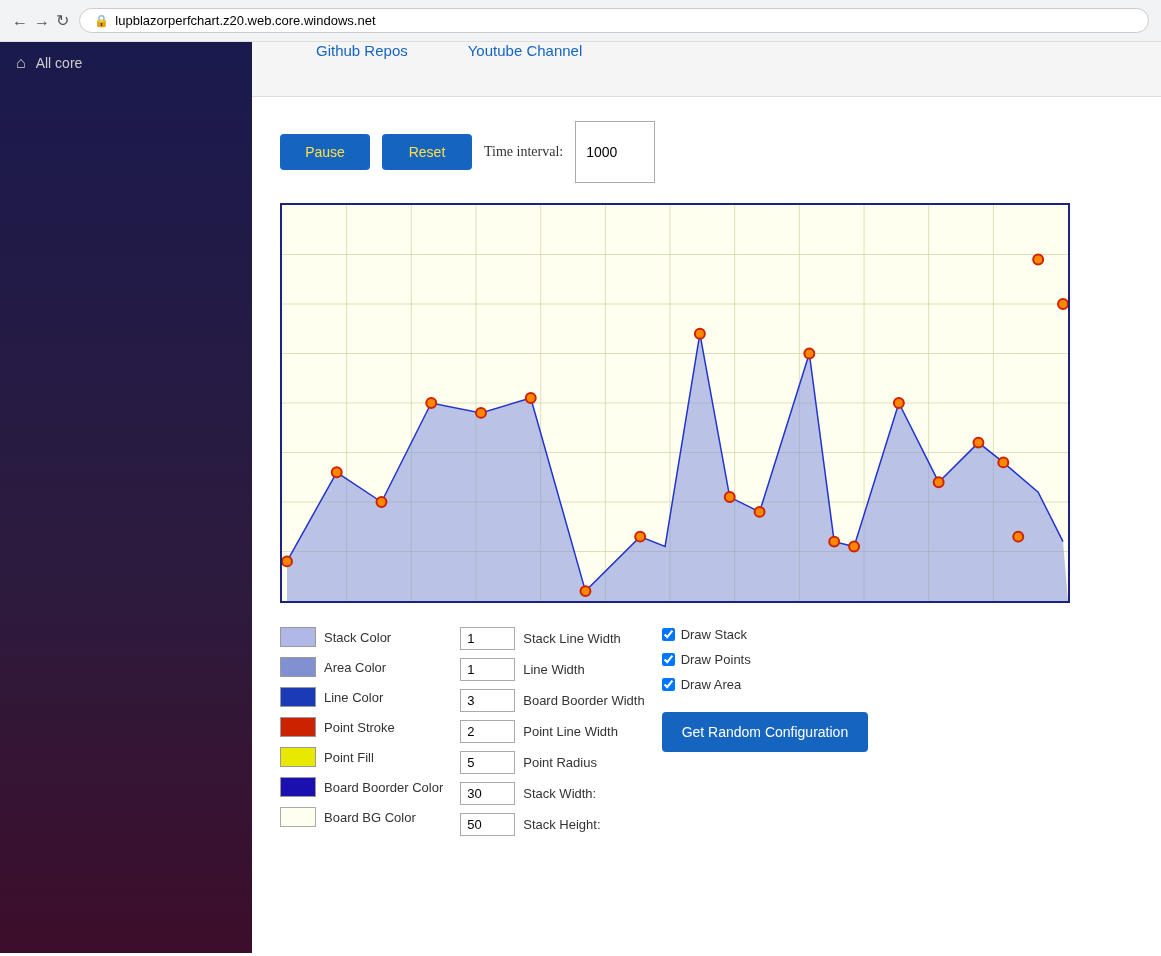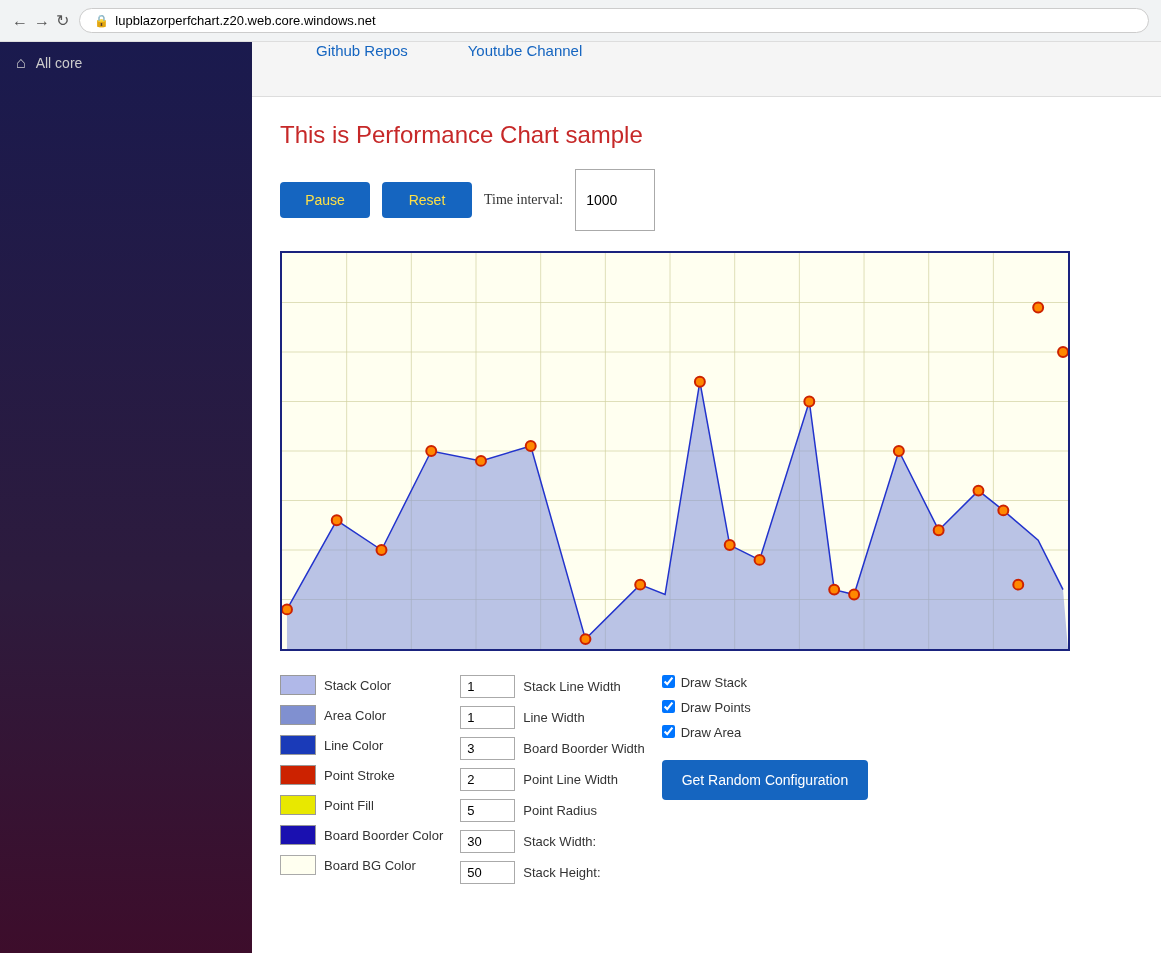--- a/index.html
+++ b/index.html
@@ -149,21 +149,21 @@
     .numeric-row { display: flex; align-items: center; gap: 8px; }
     .num-input {
       width: 55px;
       border: 1px solid #aaa;
       padding: 3px 6px;
       font-size: 13px;
     }
     .num-label { font-size: 13px; color: #333; }
 
     .checkbox-options { display: flex; flex-direction: column; gap: 10px; }
-    .checkbox-row { display: flex; align-items: flex-start; gap: 6px; }
+    .checkbox-row { display: flex; align-items: center; gap: 6px; }
     .checkbox-row input { cursor: pointer; }
     .checkbox-label { font-size: 13px; color: #333; }
 
     .btn-random {
       background: #1565c0;
       color: #fff;
       border: none;
       padding: 12px 20px;
       font-size: 14px;
       border-radius: 4px;
@@ -196,21 +196,20 @@
   </div>
 
   <div class="content">
 
     <div class="top-nav">
       <a class="nav-link">Github Repos</a>
       <a class="nav-link">Youtube Channel</a>
     </div>
 
     <div class="main-content">
-      <div class="page-title">This is Performance Chart sample</div>
 
       <div class="controls-row">
         <button class="btn-blue">Pause</button>
         <button class="btn-blue">Reset</button>
         <span class="time-label">Time interval:</span>
         <input class="time-input" type="text" value="1000" style="">
       </div>
 
       <div class="chart-container">
         <svg class="chart-svg" viewBox="0 0 790 400" preserveAspectRatio="none">

